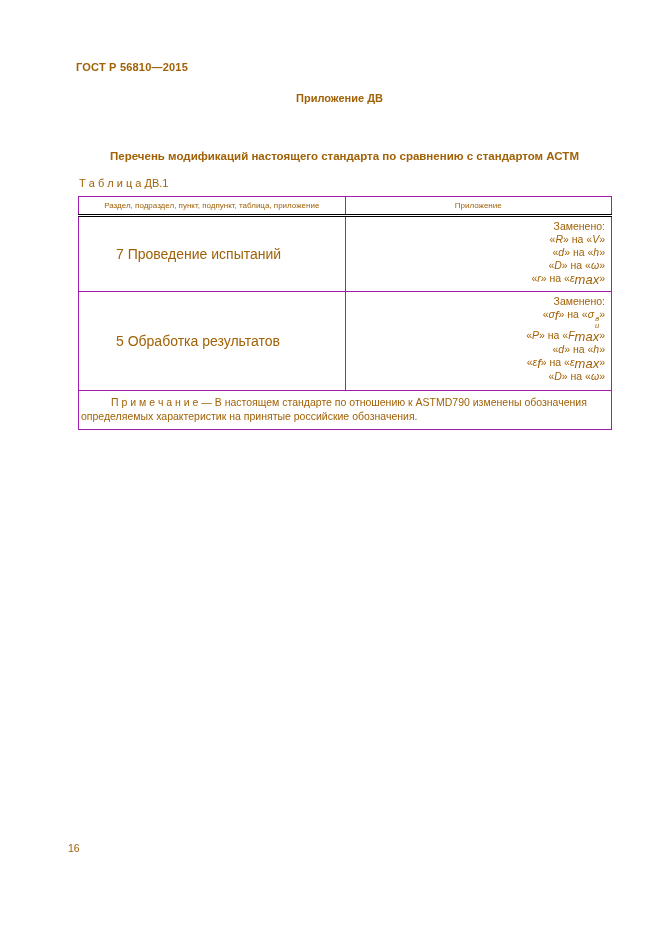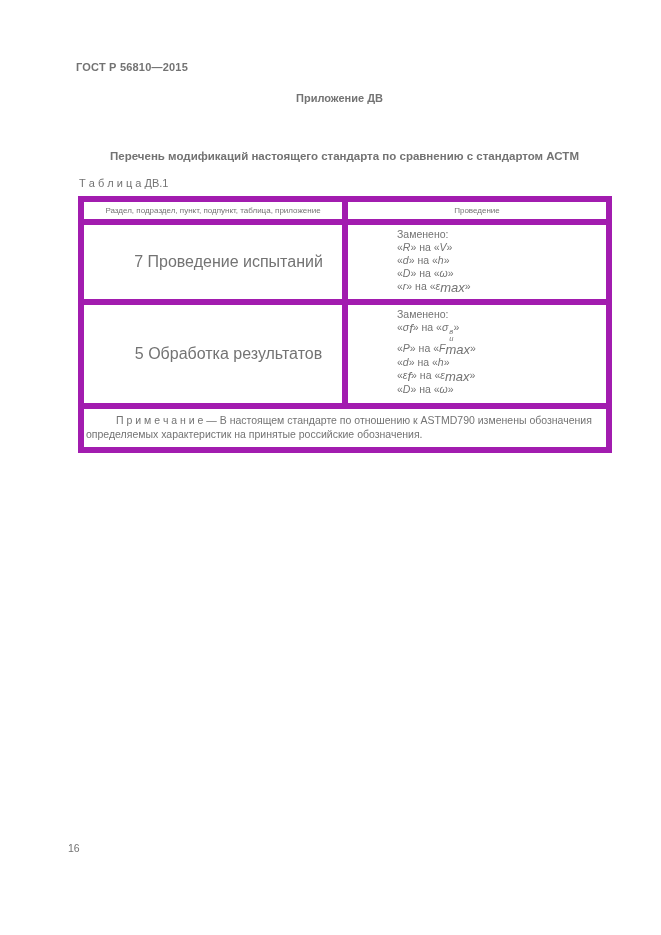--- a/index.html
+++ b/index.html
@@ -2,21 +2,21 @@
 <html><head>
 <meta charset="utf-8">
 <style>
   html,body{margin:0;padding:0;background:#e9e9e9;}
   .page{
     position:relative;
     width:661px;height:935px;
     margin:0 auto;
     background:#ffffff;
     font-family:"Liberation Sans","DejaVu Sans",sans-serif;
-    color:#737373;
+    color:#a16207;
     overflow:hidden;
   }
   .doc-header{
     position:absolute;left:76px;top:61px;
     font-size:11px;font-weight:bold;letter-spacing:.2px;
   }
   .annex-block{
     position:absolute;left:0;right:0;top:92px;
     text-align:center;line-height:13px;
   }
@@ -31,39 +31,40 @@
     font-size:11px;
     margin-top:13px;
   }
   .gost-table{
     position:absolute;left:78px;top:196px;
     width:534px;
     border-collapse:collapse;
     table-layout:fixed;
   }
   .gost-table th,.gost-table td{
-    border:6px solid #a21caf;
+    border:1px solid #a21caf;
   }
   .gost-table th{
     width:50%;
     font-size:8px;font-weight:normal;
     text-align:center;
     padding:4px 6px;
     border-bottom:3px double #000;
   }
   .sec-cell{
-    font-size:16px;
+    font-size:14px;
     vertical-align:middle;
-    text-align:center;
+    text-align:left;
     padding:4px 6px 4px 37px;
   }
   .mod-cell{
     font-size:10.5px;
     vertical-align:top;
     padding:3px 6px 5px 49px;
+    text-align:right;
   }
   .row-7 td{height:62px;}
   .row-8 td{height:90px;}
   .mod-line{line-height:13px;white-space:nowrap;}
   .mod-line i{font-style:italic;}
   sub{font-size:13px;font-style:italic;vertical-align:-2px;}
   .stack{
     display:inline-flex;flex-direction:column;
     font-size:7.5px;font-style:italic;line-height:6.5px;
     vertical-align:-3px;margin-left:1px;
@@ -92,21 +93,21 @@
   </div>
 
   <div class="section-title">Перечень модификаций настоящего стандарта по сравнению с стандартом АСТМ</div>
 
   <div class="table-caption">Т а б л и ц а  ДВ.1</div>
 
   <table class="gost-table">
     <thead>
       <tr>
         <th>Раздел, подраздел, пункт, подпункт, таблица, приложение</th>
-        <th>Проведение</th>
+        <th>Приложение</th>
       </tr>
     </thead>
     <tbody>
       <tr class="row-7">
         <td class="sec-cell">7 Проведение испытаний</td>
         <td class="mod-cell">
             <div class="mod-line">Заменено:</div>
             <div class="mod-line">«<i>R</i>» на «<i>V</i>»</div>
             <div class="mod-line">«<i>d</i>» на «<i>h</i>»</div>
             <div class="mod-line">«<i>D</i>» на «<i>ω</i>»</div>

